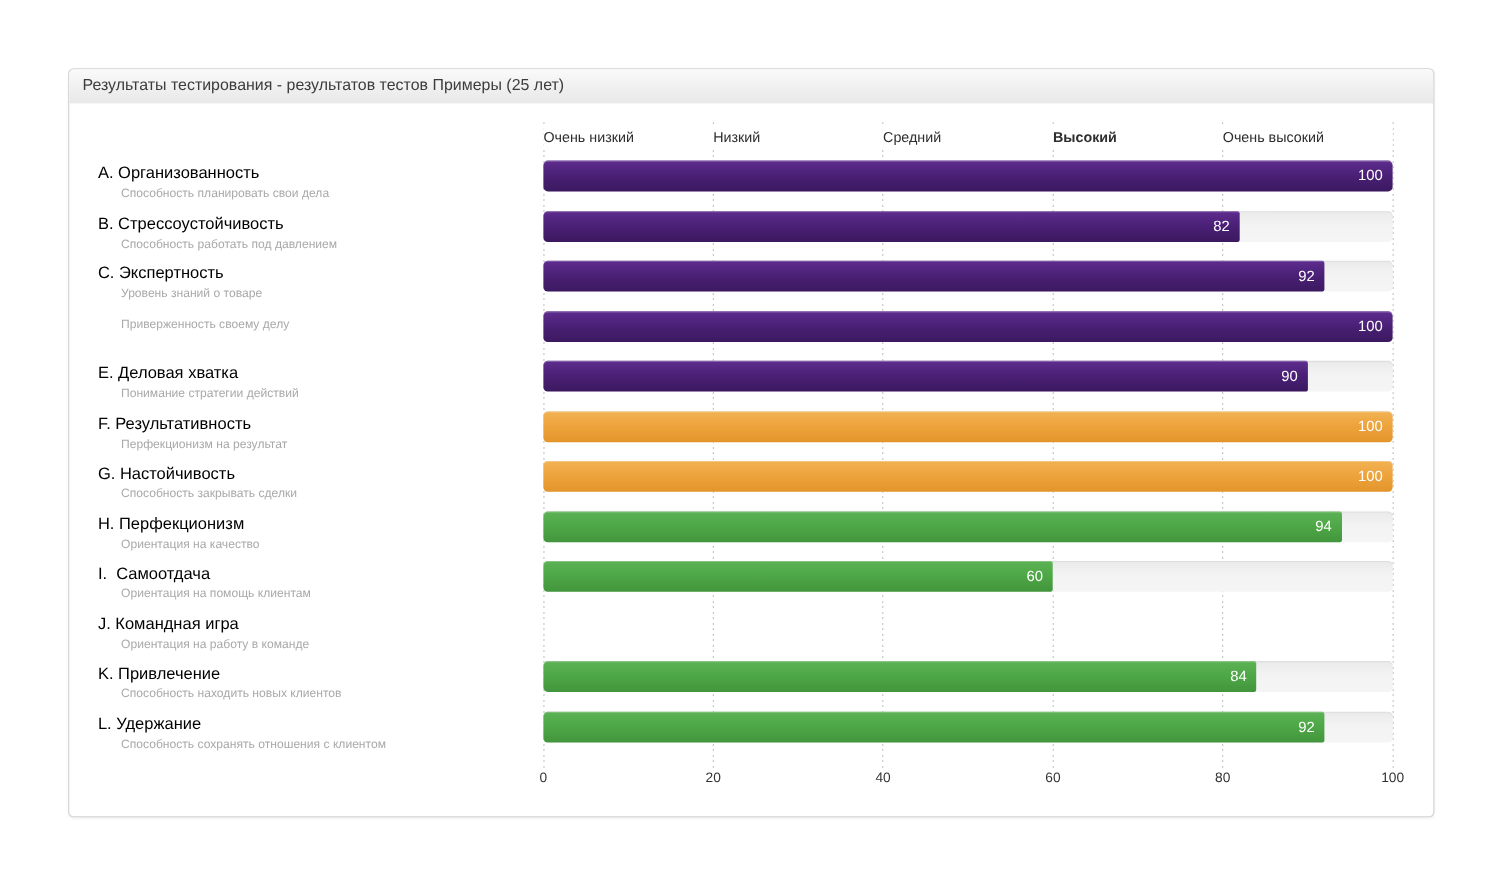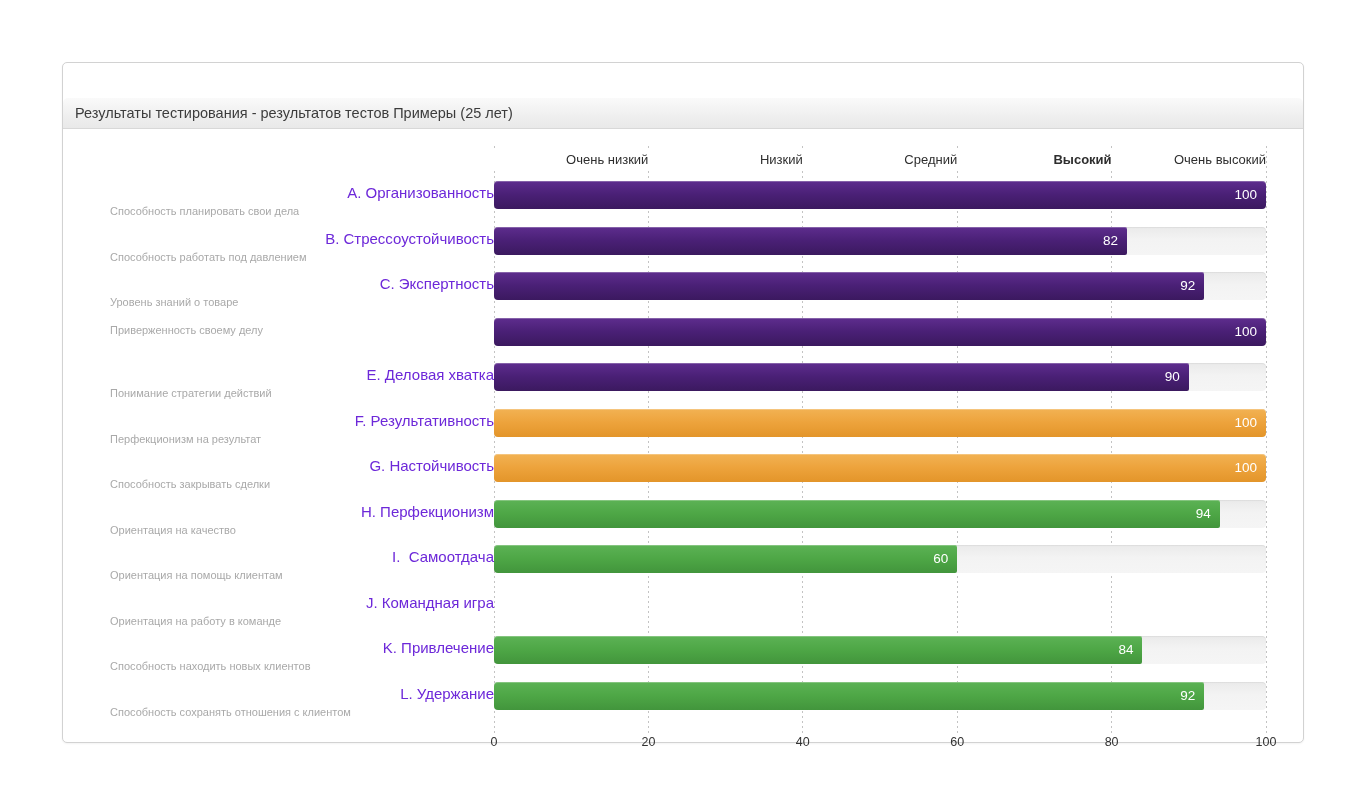--- a/index.html
+++ b/index.html
@@ -5,38 +5,38 @@
   html,body{margin:0;padding:0;background:#ffffff;}
   body{width:1360px;height:800px;position:relative;overflow:hidden;
        font-family:"Liberation Sans","DejaVu Sans",sans-serif;-webkit-font-smoothing:antialiased;}
 
   .panel{position:absolute;left:62px;top:62px;width:1240px;height:679px;
          background:#ffffff;border:1px solid #d2d2d2;border-radius:5px;
          box-shadow:0 1px 2px rgba(0,0,0,0.05);}
   .titlebar{height:30px;line-height:30px;padding:0 12px;
             background:linear-gradient(180deg,#fafafa 0%,#efefef 60%,#e9e9e9 100%);
             border-bottom:1px solid #d8d8d8;border-radius:5px 5px 0 0;
-            font-size:14.5px;color:#3c3c3c;margin-top:35px;}
+            font-size:14.5px;color:#3c3c3c;}
   .chart{position:relative;width:100%;height:648px;}
 
   
   .grid{position:absolute;left:431px;top:17px;width:772px;height:587px;pointer-events:none;}
   .gridline{position:absolute;top:0;bottom:0;width:1px;margin-left:-0.5px;
             background:repeating-linear-gradient(180deg,#c3c3c3 0 2px,transparent 2px 5px);}
 
   
   .levels{position:absolute;left:431px;top:22px;width:772px;height:18px;}
-  .level{position:absolute;top:0;text-align:right;font-size:13px;color:#2e2e2e;
+  .level{position:absolute;top:0;text-align:left;font-size:13px;color:#2e2e2e;
          white-space:nowrap;background:#ffffff;padding:1px 0;}
 
   
   .rows{position:absolute;left:26px;top:52px;width:1177px;}
   .row{display:flex;height:45.5px;align-items:flex-start;}
   .row-label{width:405px;padding-top:3px;box-sizing:border-box;}
-  .label-main{font-size:15px;color:#6d28d9;line-height:18px;white-space:pre;text-align:right;}
+  .label-main{font-size:15px;color:#000000;line-height:18px;white-space:pre;}
   .label-sub{font-size:11px;color:#a9a9a9;line-height:16px;margin-left:21px;margin-top:1px;white-space:nowrap;}
   .bar-track{position:relative;width:772px;height:28px;border-radius:4px;
              background:linear-gradient(180deg,#eaeaea 0%,#f3f3f3 45%,#f5f5f5 100%);
              box-shadow:inset 0 1px 1px rgba(0,0,0,0.06);}
   .bar-fill{position:absolute;left:0;top:0;height:28px;border-radius:4px 2px 2px 4px;
             box-shadow:inset 0 1px 0 rgba(255,255,255,0.25);}
   .bar-fill.full{border-radius:4px;}
   .bar-fill.purple{background:linear-gradient(180deg,#5e2d8e 0%,#4a2076 48%,#3b195f 100%);}
   .bar-fill.orange{background:linear-gradient(180deg,#f2b253 0%,#eda33c 48%,#e3952a 100%);}
   .bar-fill.green{background:linear-gradient(180deg,#5cb255 0%,#4ea746 48%,#42953c 100%);}

